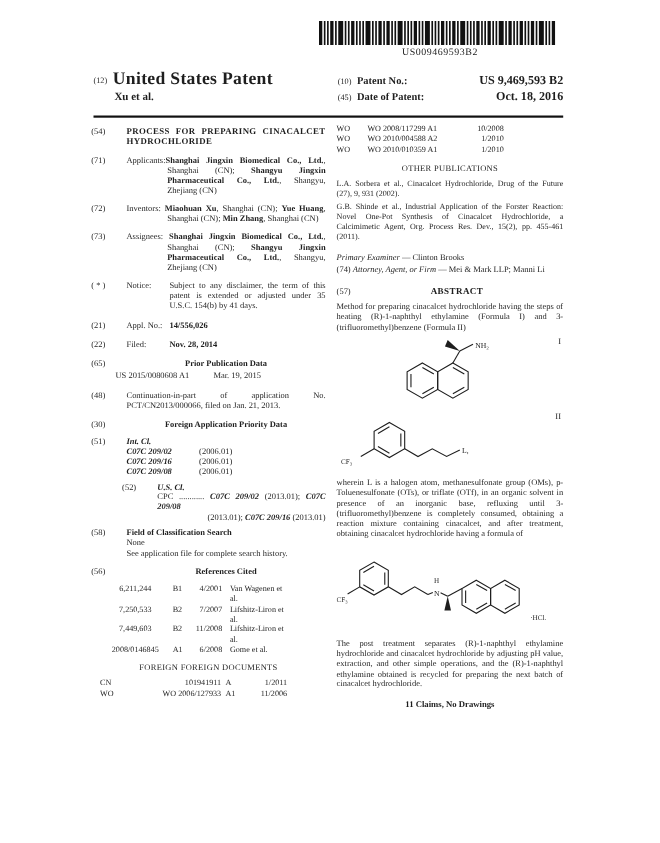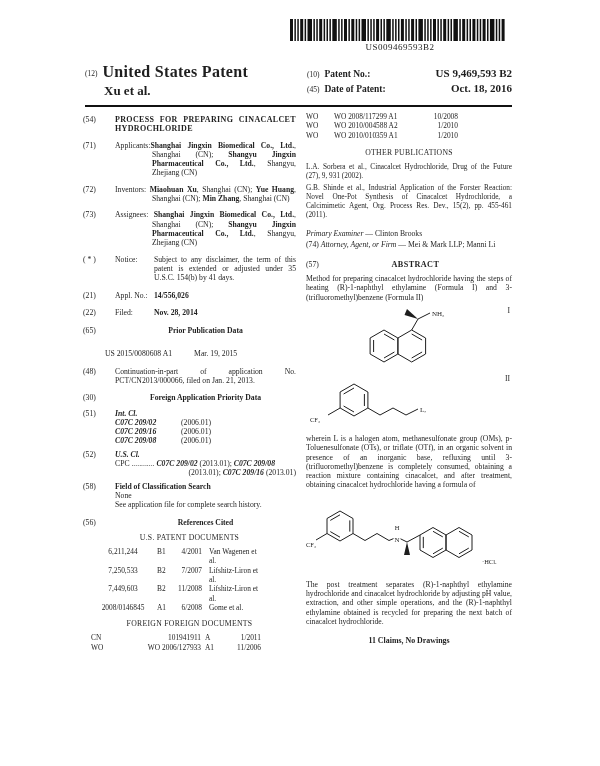--- a/index.html
+++ b/index.html
@@ -10,21 +10,21 @@
 
   
   .barcode-wrap { position:absolute; left:290px; top:19px; width:220px; text-align:center; }
   .barcode-wrap svg { display:block; }
   .barcode-text { font-size:9px; letter-spacing:0.5px; margin-top:1px; }
 
   
   .header-left { position:absolute; left:85px; top:63px; }
   .inid { font-size:7.5px; margin-right:5px; vertical-align:1px; }
   .us-title { font-size:16px; font-weight:bold; letter-spacing:0.3px; }
-  .author { font-size:13px; font-weight:bold; margin-left:19px; margin-top:2px; }
+  .author { font-size:10px; font-weight:bold; margin-left:19px; margin-top:2px; }
 
   .header-right { position:absolute; left:307px; top:67px; width:205px; }
   .hr-row { display:flex; align-items:baseline; margin-bottom:3px; }
   .hr-label { font-size:9.5px; font-weight:bold; }
   .hr-value { font-size:11px; font-weight:bold; margin-left:auto; }
 
   .rule { position:absolute; left:85px; top:105px; width:427px; height:1.5px; background:#111; }
 
   
   .col { position:absolute; font-size:7.7px; line-height:9.3px; }
@@ -223,21 +223,21 @@
       <span class="lbl">Appl. No.:</span>
       <span class="b">14/556,026</span>
     </div>
 
     <div class="row" style="margin-bottom:9px;">
       <span class="num">(22)</span>
       <span class="lbl">Filed:</span>
       <span class="b">Nov. 28, 2014</span>
     </div>
 
-    <div class="row" style="margin-bottom:16px;">
+    <div class="row" style="margin-bottom:4px;">
       <span class="num">(65)</span>
       <span class="body sec-head">Prior Publication Data</span>
     </div>
     <div class="pubdata-line">
       <span>US 2015/0080608 A1</span>
       <span class="date">Mar. 19, 2015</span>
     </div>
 
     <div class="row" style="margin-bottom:8px;">
       <span class="num">(48)</span>
@@ -261,21 +261,21 @@
             <span class="cls-name">C07C 209/16</span>
             <span>(2006.01)</span>
           </span>
         <span class="cls-row">
             <span class="cls-name">C07C 209/08</span>
             <span>(2006.01)</span>
           </span>
       </span>
     </div>
 
-    <div class="row" style="margin-bottom:4px;">
+    <div class="row" style="margin-bottom:4px;margin-left:28px;">
       <span class="num">(52)</span>
       <span class="body">
         <span class="b" style="font-style:italic; display:block;">U.S. Cl.</span>
         <span style="display:block;"><span>CPC ............ </span><span style="font-weight: bold; font-style: italic;">C07C 209/02</span><span> (2013.01); </span><span style="font-weight: bold; font-style: italic;">C07C 209/08</span></span>
         <span class="cpc2" style="display:block;"><span>(2013.01); </span><span style="font-weight: bold; font-style: italic;">C07C 209/16</span><span> (2013.01)</span></span>
       </span>
     </div>
 
     <div class="row" style="margin-bottom:8px;">
       <span class="num">(58)</span>
@@ -284,21 +284,20 @@
         <span style="display:block;">None</span>
         <span style="display:block;">See application file for complete search history.</span>
       </span>
     </div>
 
     <div class="row" style="margin-bottom:6px;">
       <span class="num">(56)</span>
       <span class="body sec-head">References Cited</span>
     </div>
 
-    <div class="caps-head">U.S. PATENT DOCUMENTS</div>
 
     <div class="ptable">
       <div class="prow">
           <span class="pc1">6,211,244</span>
           <span class="pc2">B1</span>
           <span class="pc3">4/2001</span>
           <span class="pc4">Van Wagenen et al.</span>
         </div>
       <div class="prow">
           <span class="pc1">7,250,533</span>

